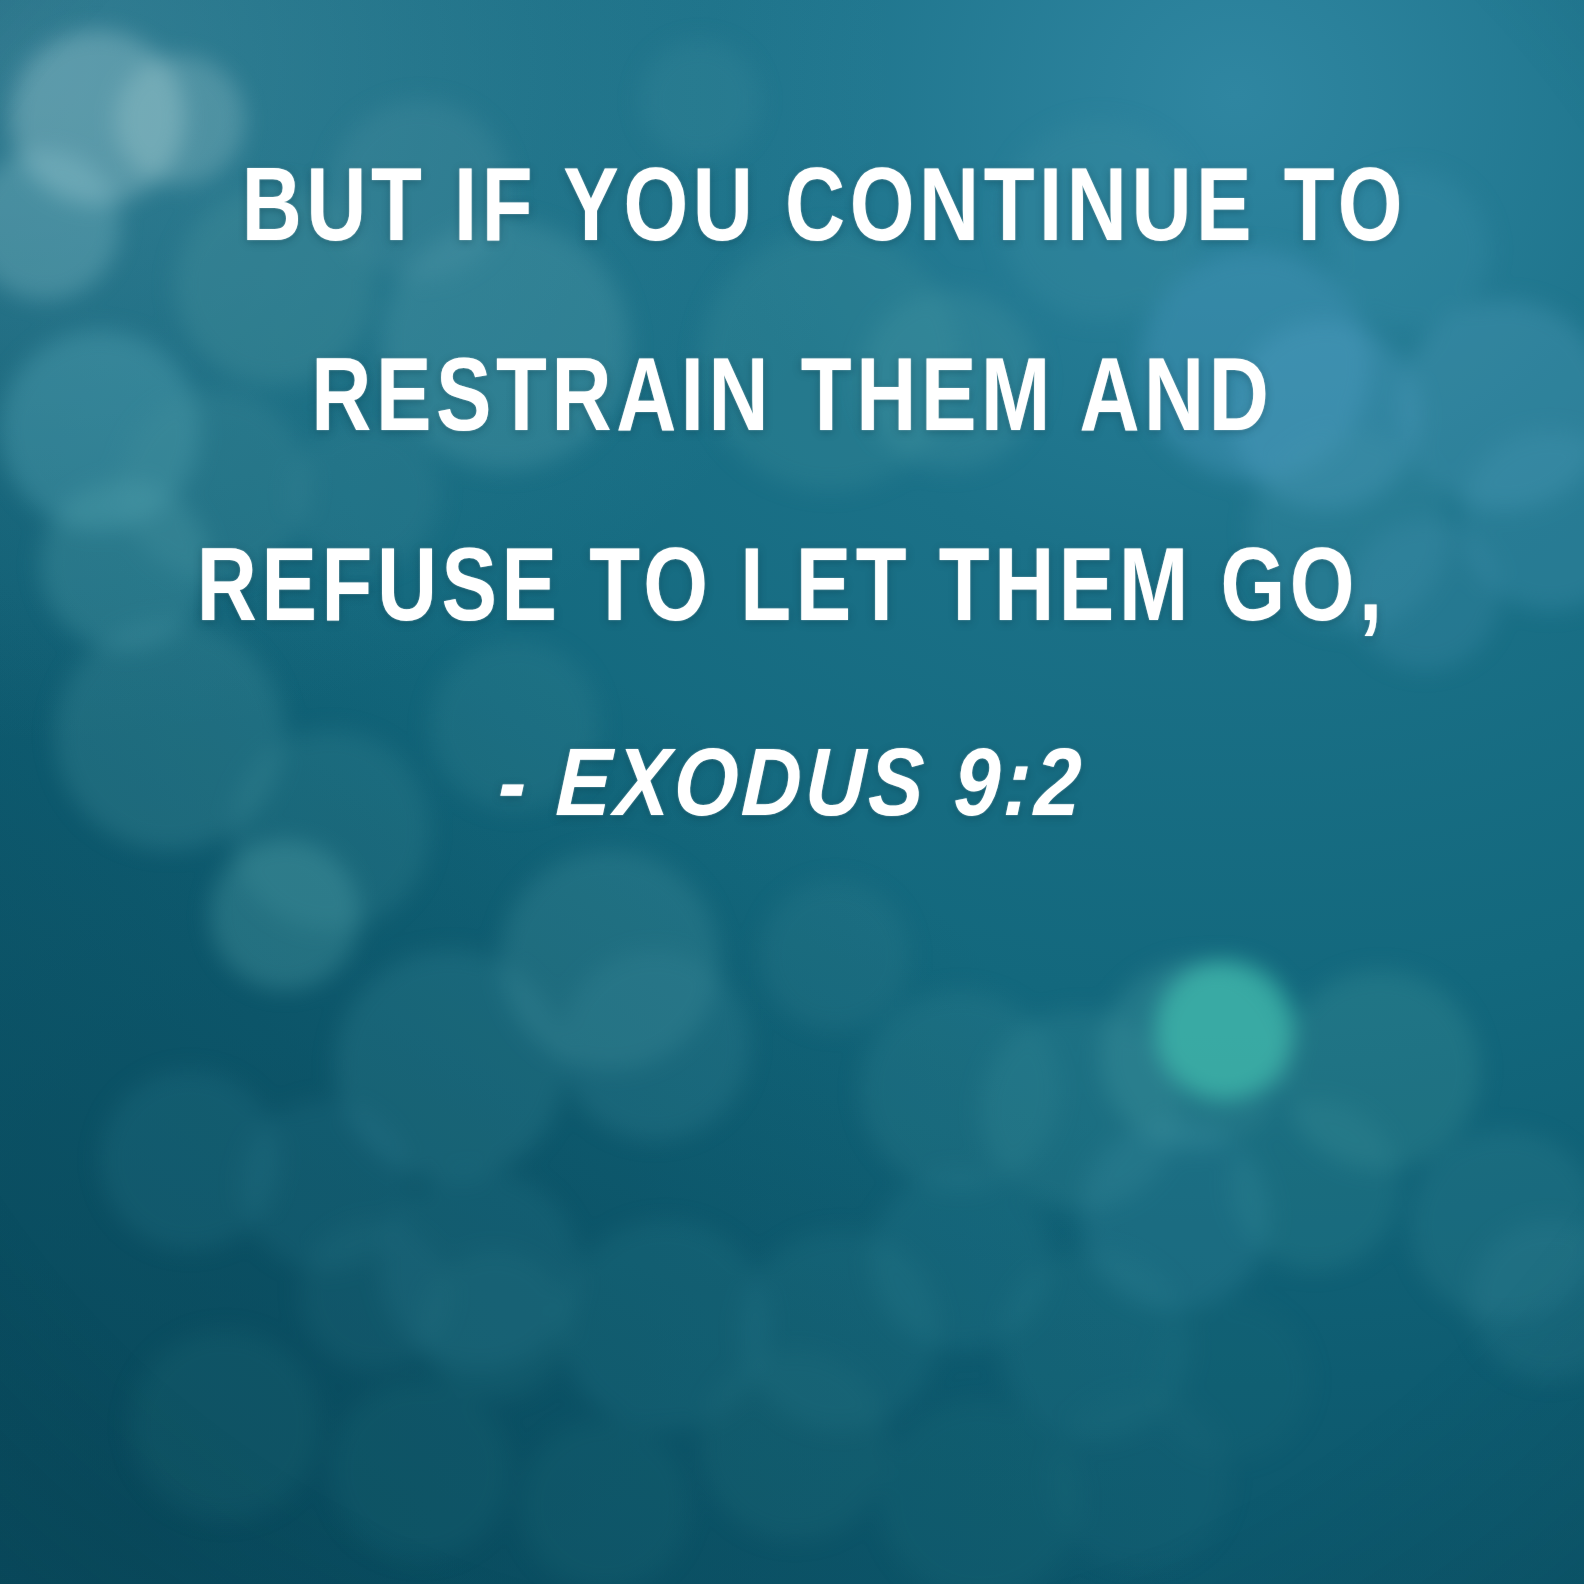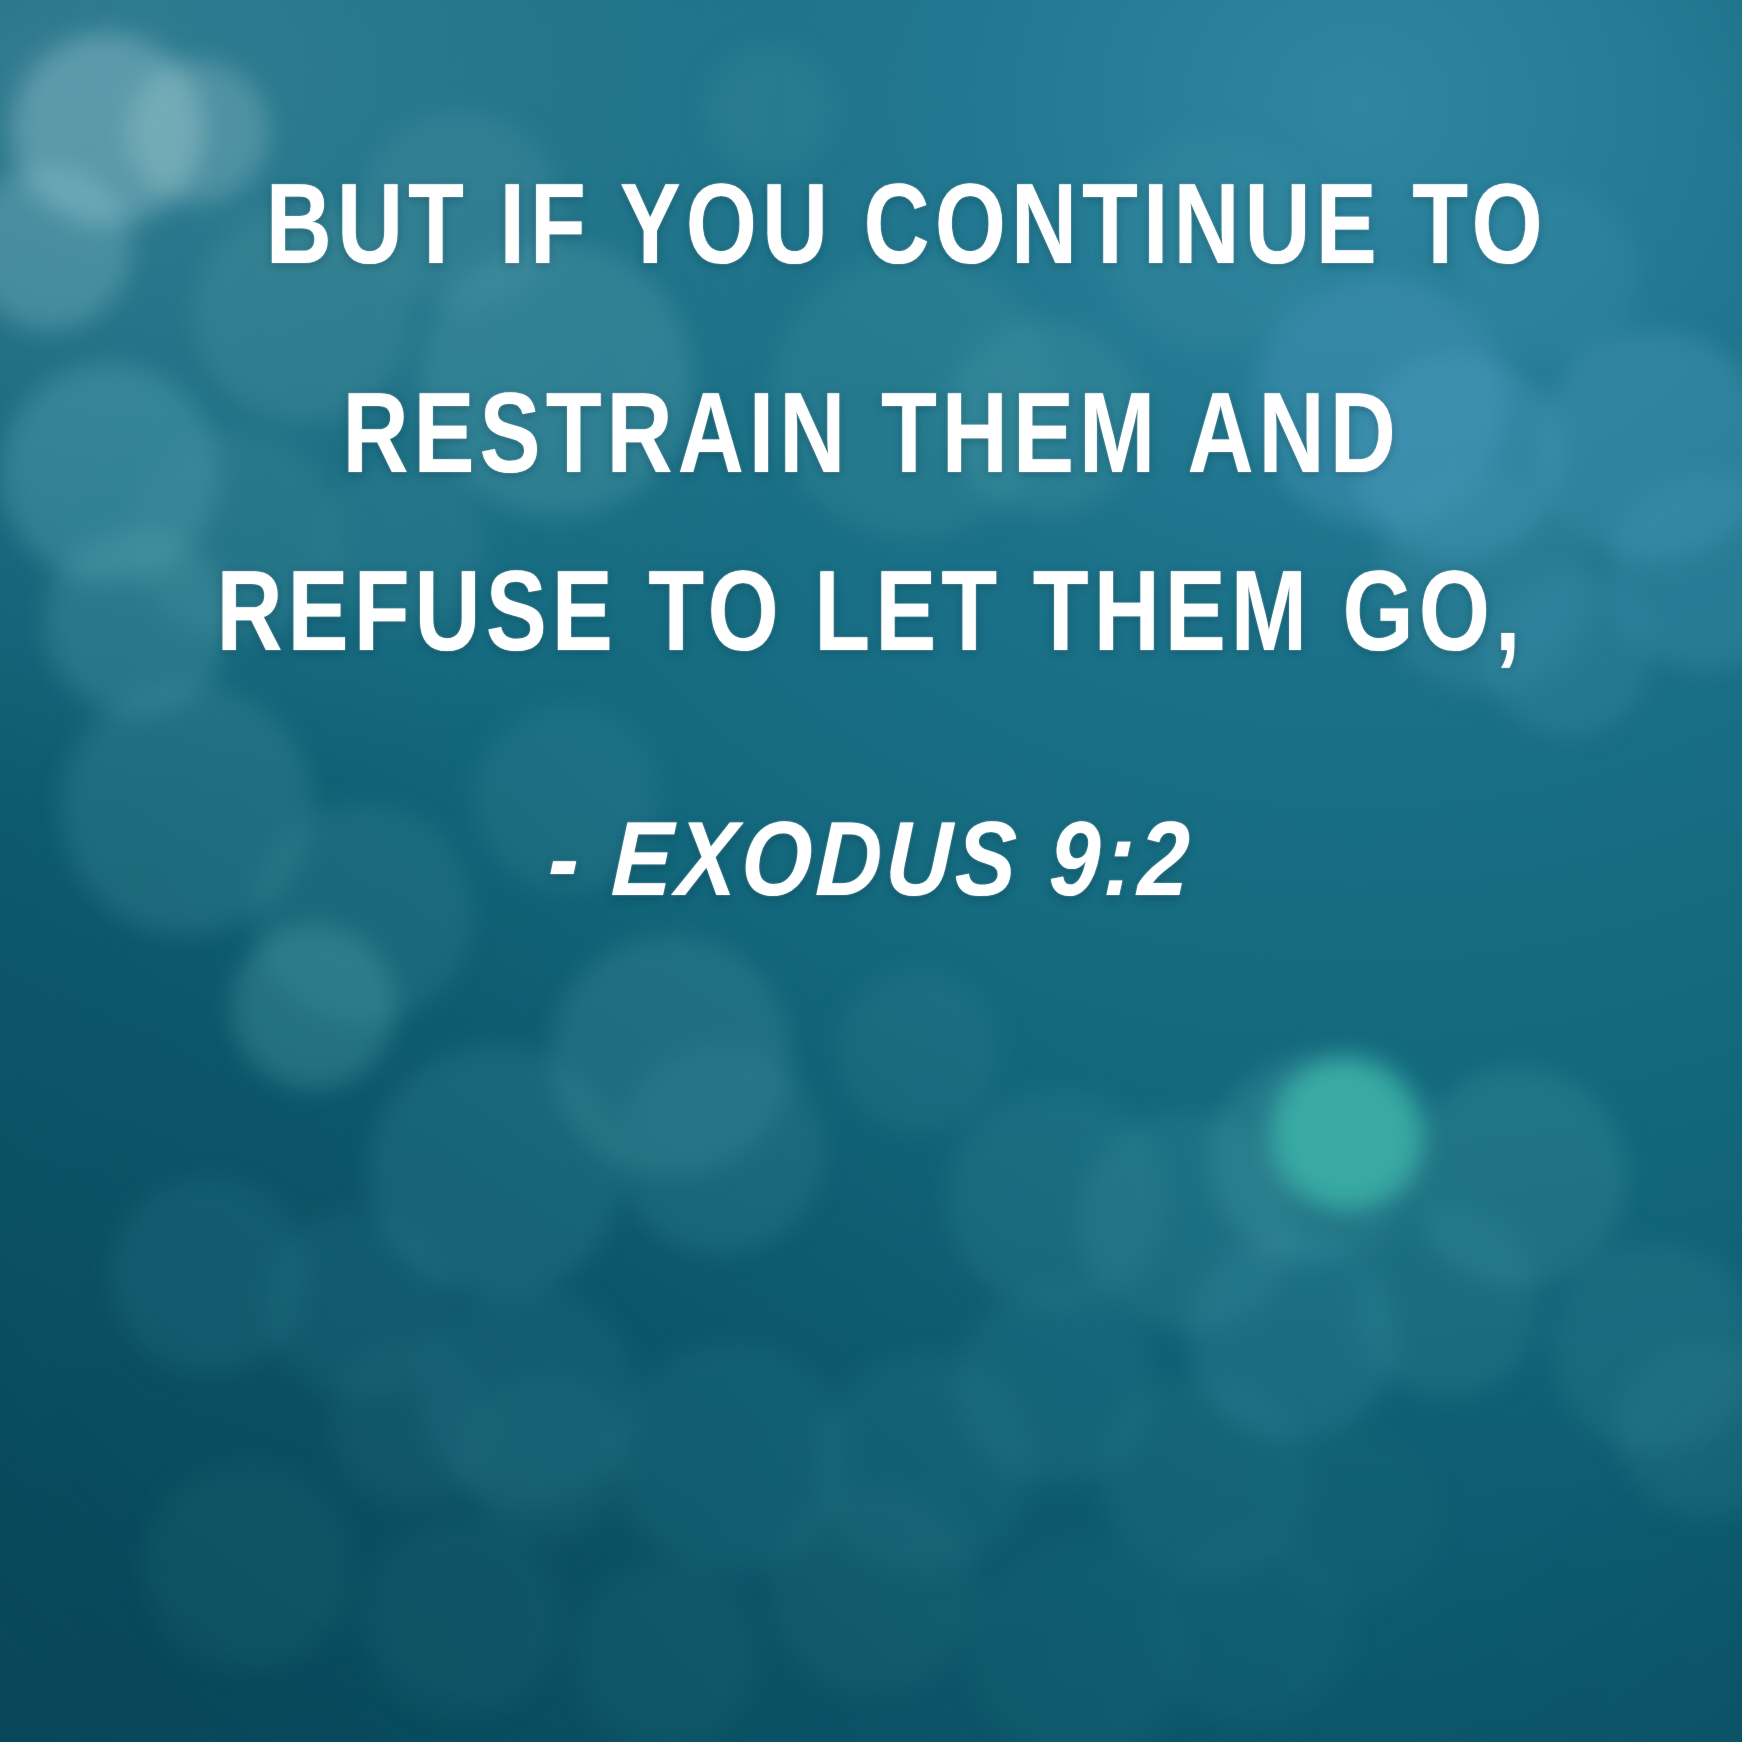--- a/index.html
+++ b/index.html
@@ -71,21 +71,21 @@
        0 0 2px rgba(255,255,255,0.55),
        0 2px 9px rgba(6,52,66,0.38);
   }
   .vline .glyphs {
     display: inline-block;
     transform: scaleX(0.80);
     transform-origin: 50% 50%;
   }
   .vline.l1 { top: 152px;  font-size: 104px; padding-left: 32px; }
   .vline.l2 { top: 342px;  font-size: 104px; }
-  .vline.l3 { top: 504px;  font-size: 104px; }
+  .vline.l3 { top: 532px;  font-size: 104px; }
 
   #citation {
     position: absolute;
     left: 0;
     top: 734px;
     width: 1584px;
     white-space: nowrap;
     text-align: center;
     color: #ffffff;
     font-weight: 700;

